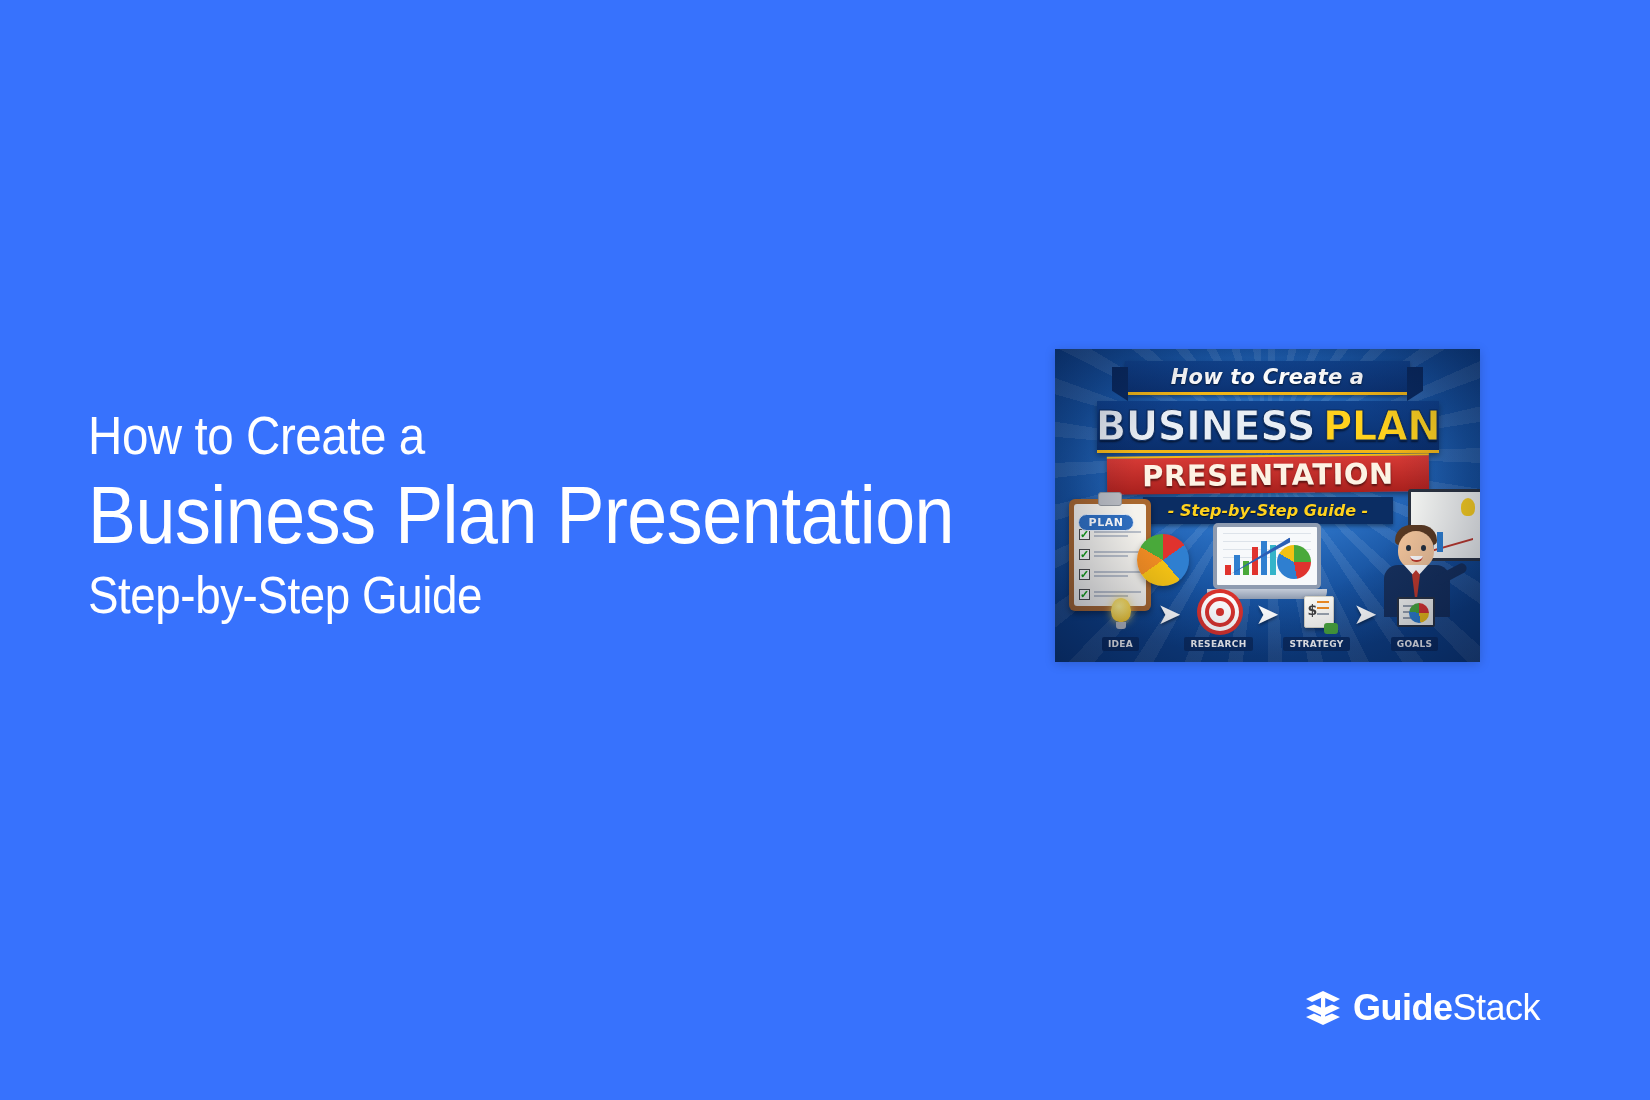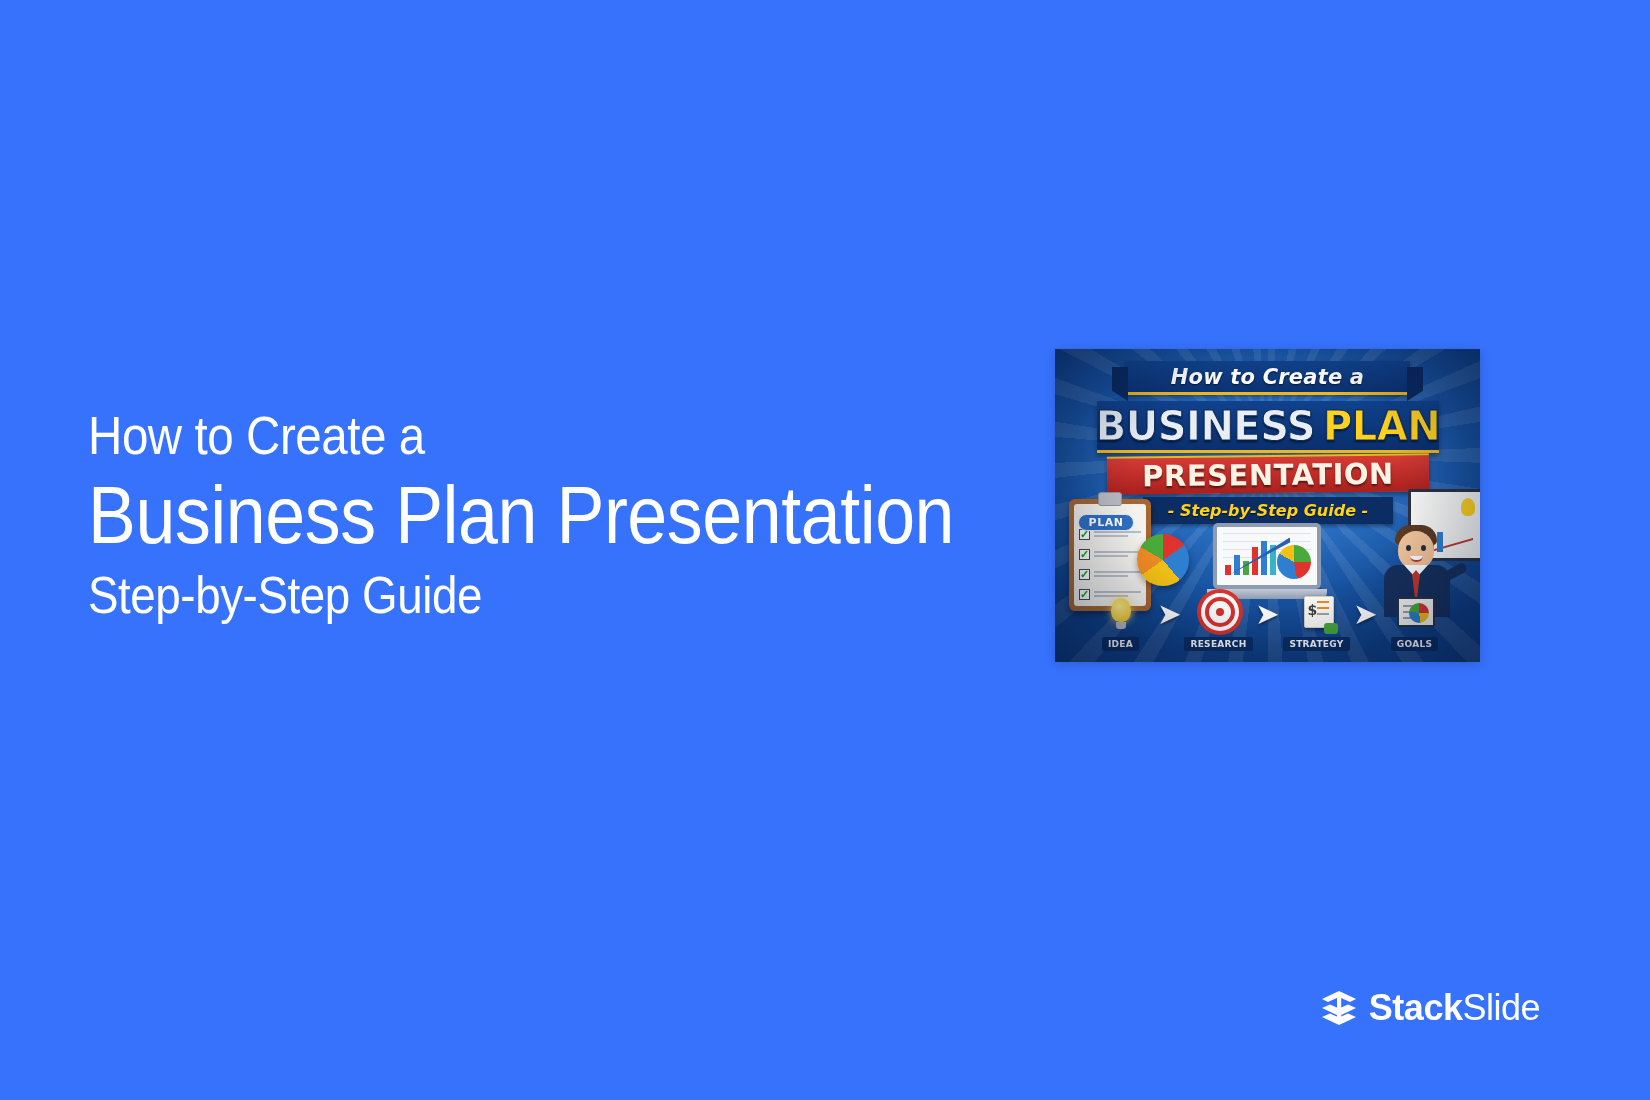--- a/index.html
+++ b/index.html
@@ -492,15 +492,15 @@
     <svg viewBox="0 0 40 40" width="40" height="40" aria-hidden="true">
       <g fill="#ffffff">
         <path d="M3 11 L20 3 L37 11 L31 14 L20 9 L9 14 Z"></path>
         <path d="M3 20 L11 16.5 L20 20.5 L29 16.5 L37 20 L20 28 Z"></path>
         <path d="M3 29 L11 25.5 L20 29.5 L29 25.5 L37 29 L20 37 Z"></path>
         <rect x="18" y="9" width="4.2" height="22" rx="1.2"></rect>
       </g>
     </svg>
   </span>
   <span class="logo-text">
-    <span class="b">Stack</span><span class="n">Slide</span>
+    <span class="b">Guide</span><span class="n">Stack</span>
   </span>
 </div>
 
 </body></html>

